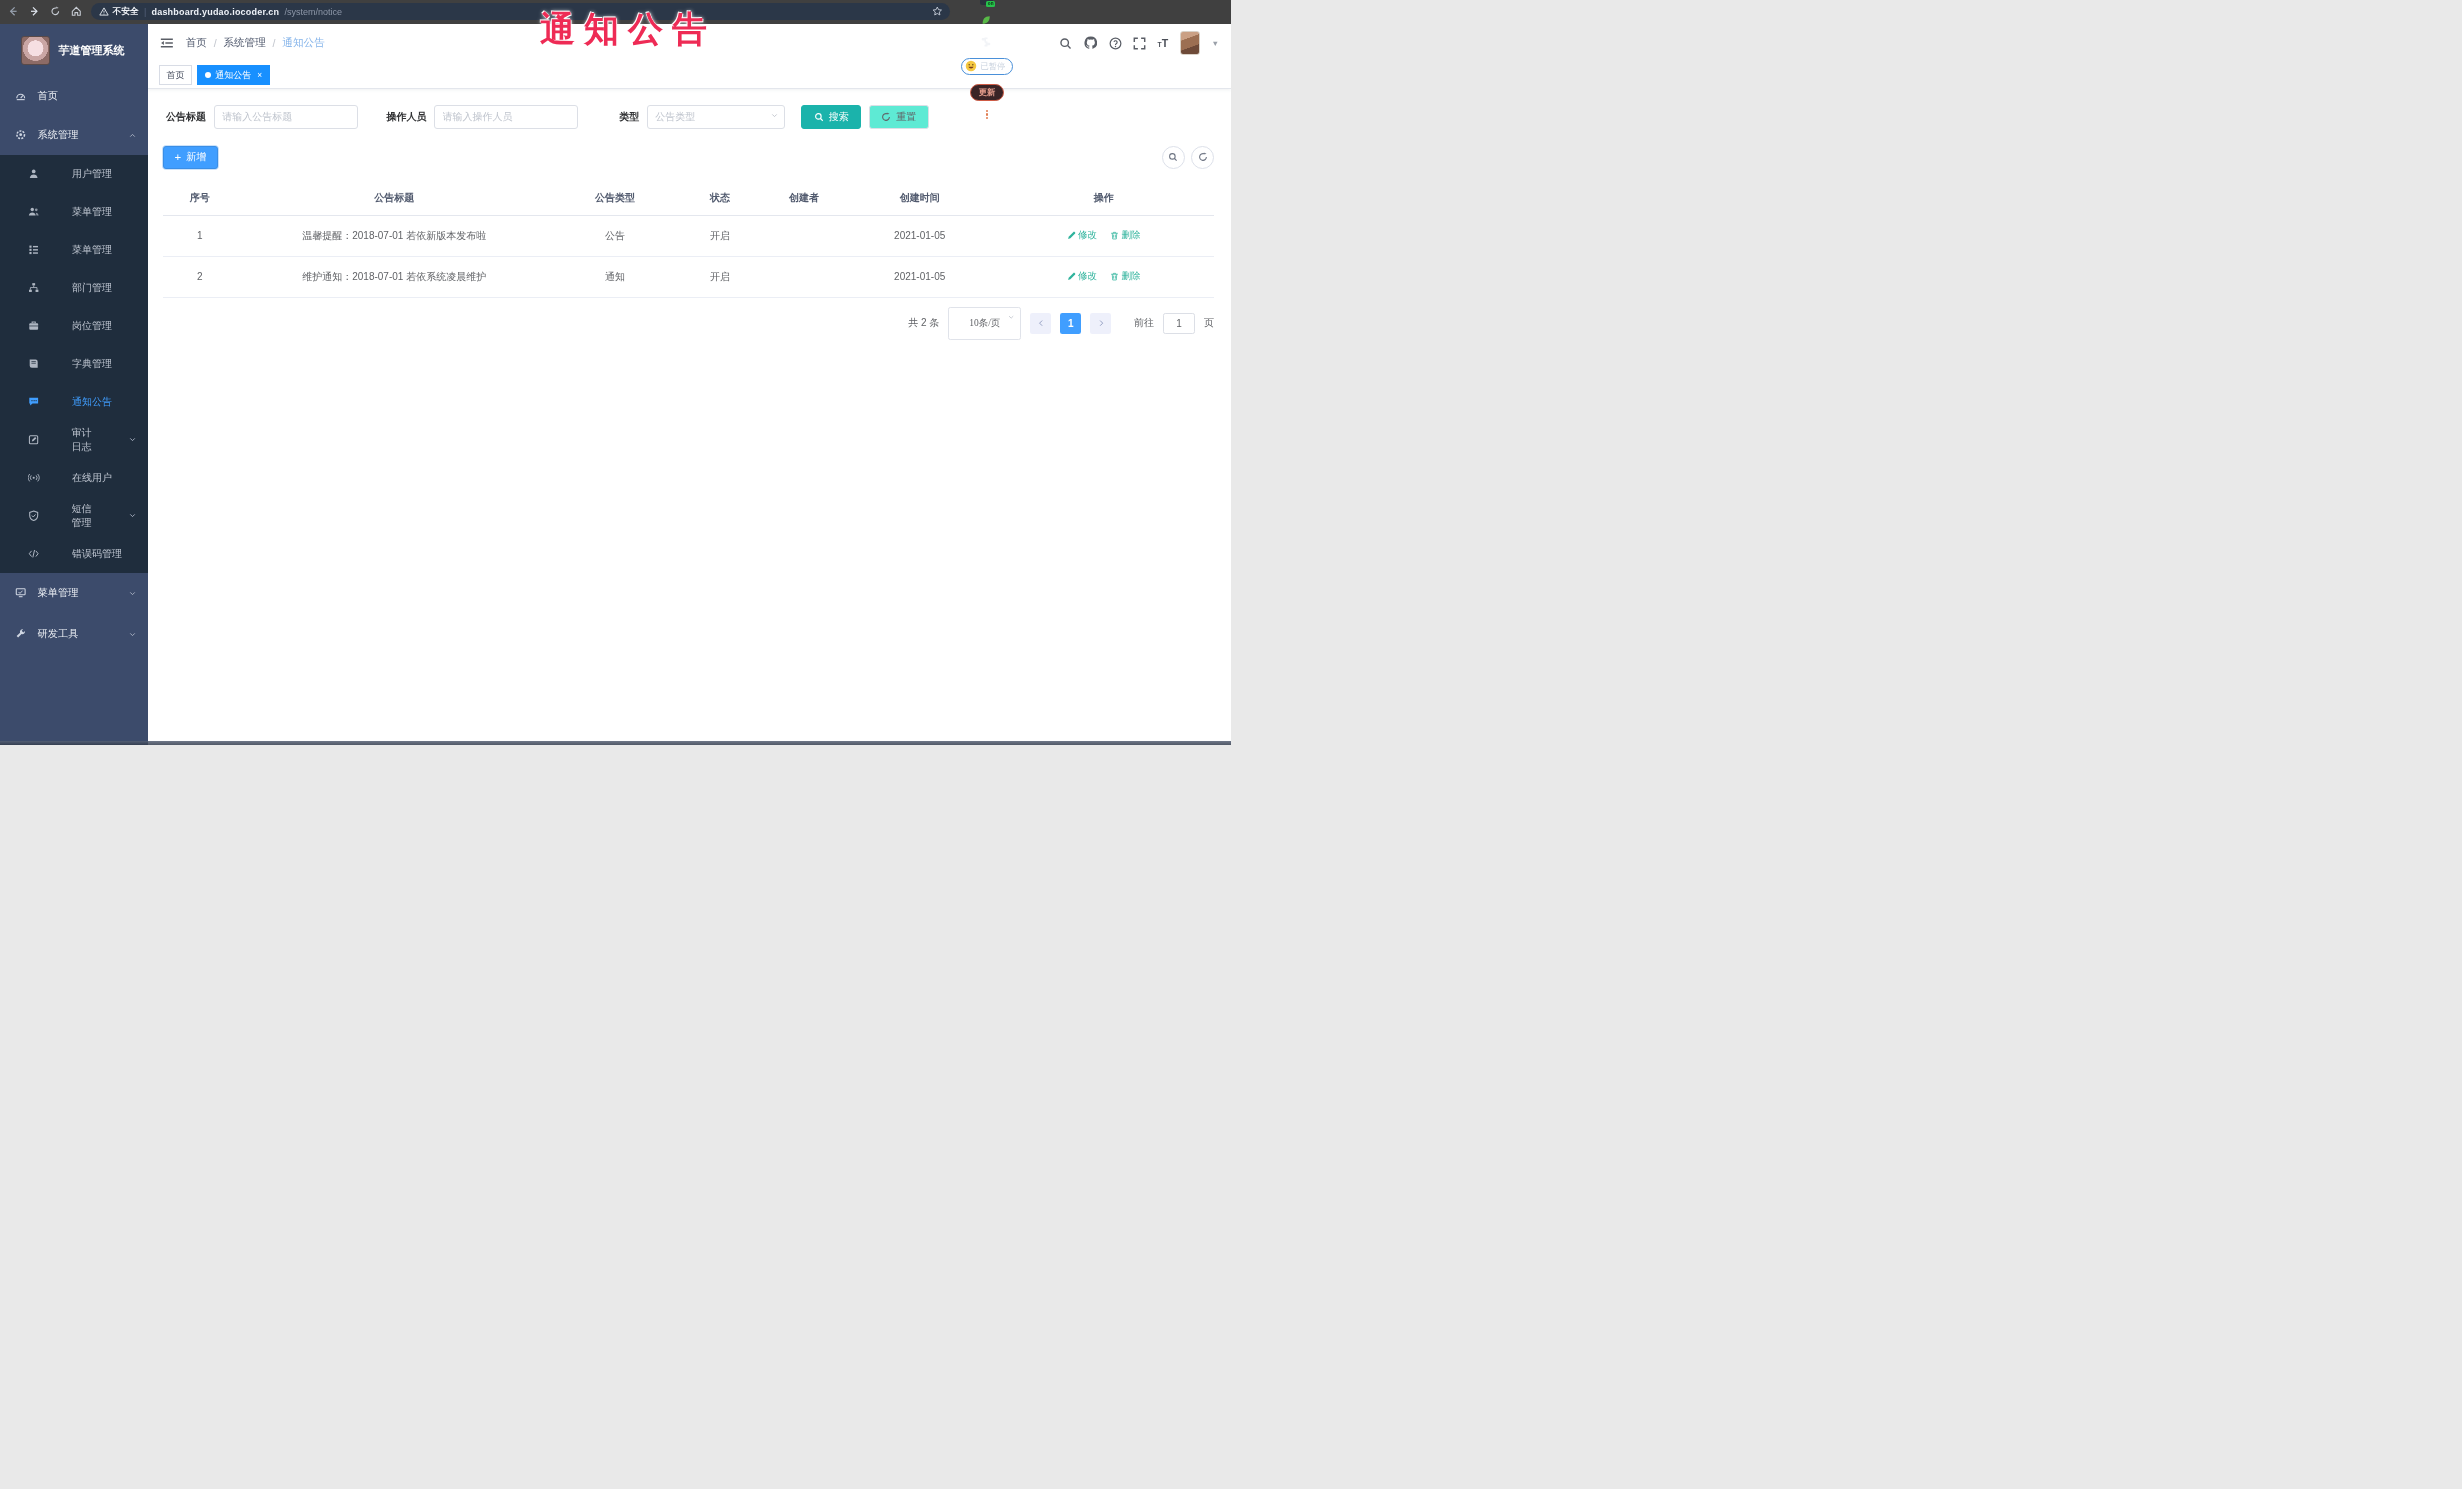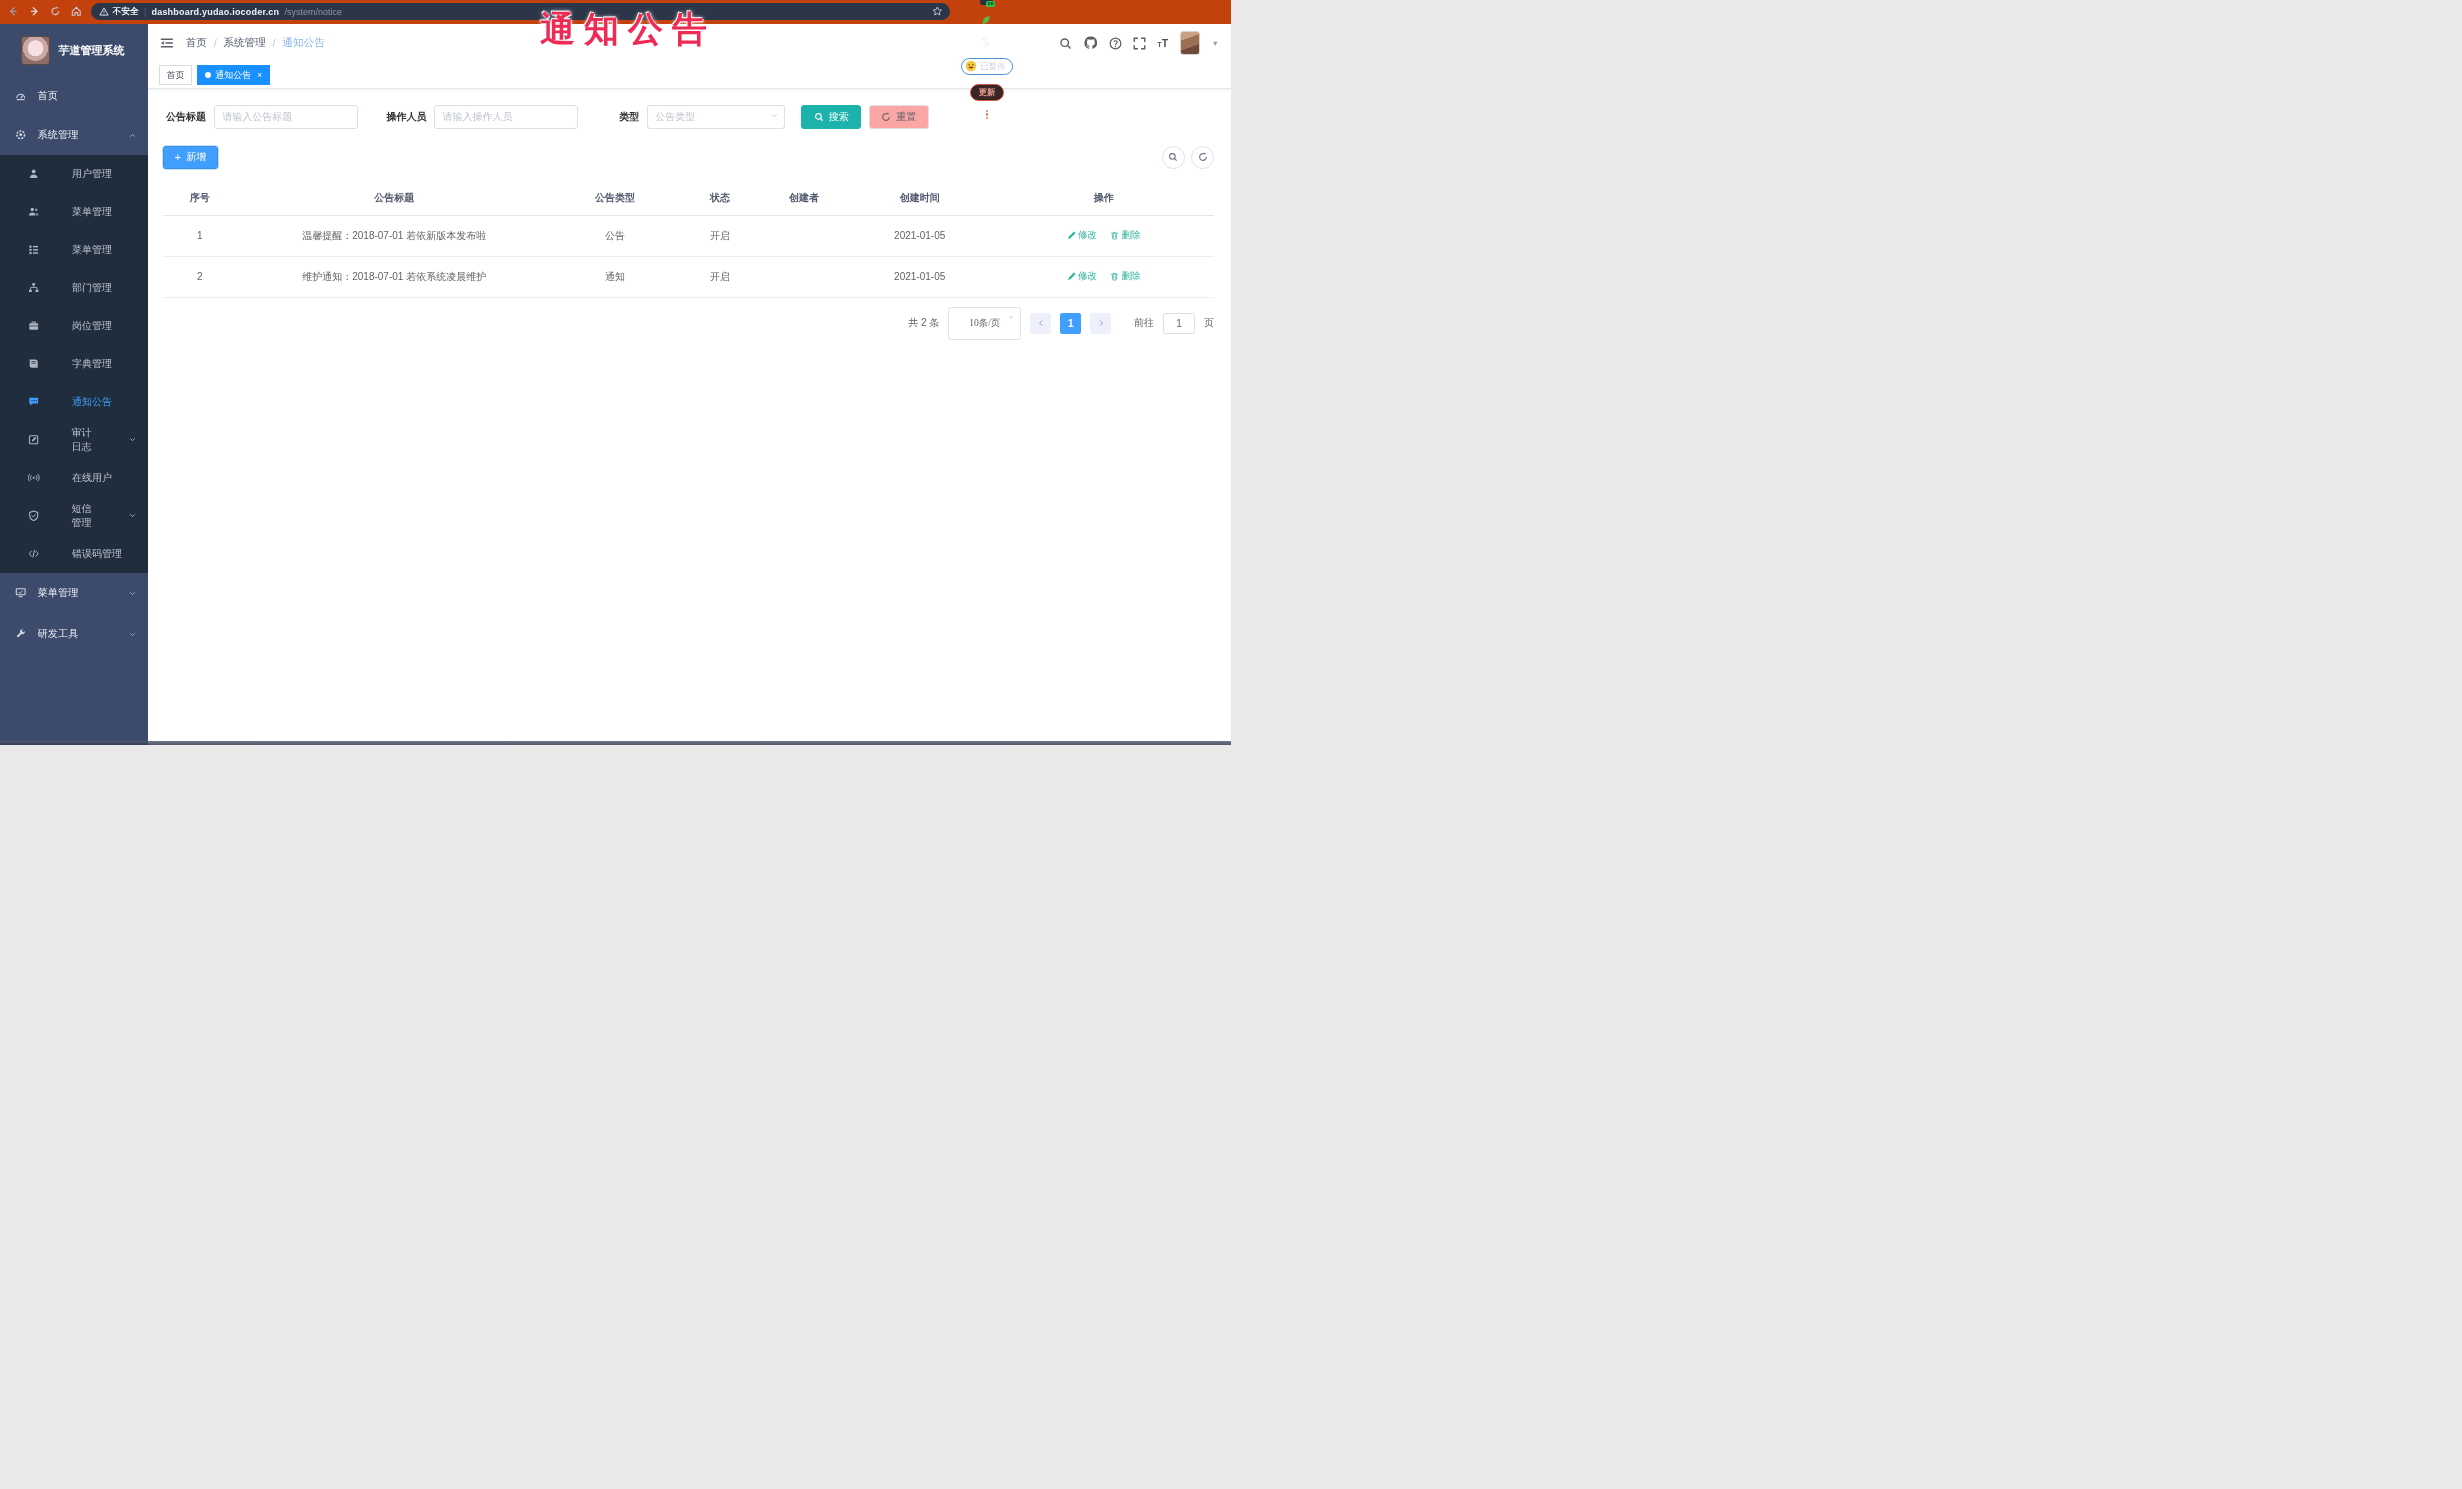--- a/index.html
+++ b/index.html
@@ -1,21 +1,21 @@
 <!DOCTYPE html>
 <html style="font-size:12px"><head>
 <meta charset="utf-8">
 <style>
   * { margin:0; padding:0; box-sizing:border-box; }
   html,body { background:#e9e9e9; }
   body { font-family:"Liberation Sans","DejaVu Sans",sans-serif; }
   #app { position:relative; width:1231px; height:745px; background:#fff; overflow:hidden; }
 
   
-  .browser-bar { position:absolute; top:0; left:0; right:0; height:23.5px; background:#c2410c;
+  .browser-bar { position:absolute; top:0; left:0; right:0; height:23.5px; background:#404040;
     display:flex; align-items:center; padding:0 6px; gap:7.6px; z-index:30; }
   .nav-ico { width:13.7px; height:13.7px; display:flex; align-items:center; justify-content:center; color:#98a2b0; flex:0 0 auto; }
   .addr-pill { height:17.4px; flex:0 0 auto; width:859px; background:#2b3748; border-radius:9px;
     display:flex; align-items:center; padding:0 7.6px; gap:5.3px; color:#dfe5ee; }
   .addr-sec { color:#f0f3f7; font-size:8.7px; font-weight:bold; display:flex; align-items:center; gap:3.8px; }
   .addr-sep { color:#55617a; font-size:9px; }
   .addr-host { color:#eef2f8; font-size:9px; font-weight:bold; letter-spacing:0.2px; }
   .addr-path { color:#8d97a8; font-size:9px; }
   .addr-star { margin-left:auto; color:#cfd6e2; }
   .ext-row { display:flex; align-items:center; gap:9px; margin-left:3px;flex-direction:column; }
@@ -78,21 +78,21 @@
   .f-input { height:24px; border:0.8px solid #dcdfe6; border-radius:3px; padding:0 7.6px; font-size:10px;
     color:#606266; width:144px; font-family:inherit; }
   .f-input::placeholder { color:#bfc4cd; }
   .f-select { position:relative; width:138px; }
   .f-select .f-input { width:100%; padding-right:20px; }
   .f-select .sel-arrow { position:absolute; right:6px; top:6.8px; color:#c0c4cc; }
   .gap { width:10.6px; }
   .btn { height:24px; border-radius:3px; font-size:10px; display:inline-flex; align-items:center; gap:5px;
     padding:0 11.4px; cursor:pointer; border:0.8px solid transparent; font-family:inherit; }
   .btn-search { background:#1bb3ab; border-color:#1bb3ab; color:#fff; }
-  .btn-reset { background:#fca5a5; border-color:#dcdfe6; color:#606266; }
+  .btn-reset { background:#5eead4; border-color:#dcdfe6; color:#606266; }
   .btn-add { background:#409eff; border-color:#3a8ee6; color:#fff; height:23px; padding:0 10.6px; box-shadow:0 0 0 0.8px #bcd9f7; }
 
   .toolbar-row { margin-top:17.4px; display:flex; align-items:center; }
   .tool-circles { margin-left:auto; display:flex; gap:6.8px; margin-right:6px; }
   .circle-btn { width:23px; height:23px; border-radius:50%; border:0.8px solid #dde1ea; background:#fff;
     color:#6b7280; display:flex; align-items:center; justify-content:center; cursor:pointer; }
 
   
   table.grid { margin-top:12px; width:1051px; border-collapse:collapse; table-layout:fixed; }
   .grid th { font-size:10px; font-weight:bold; color:#515a6e; padding:10px 3px; text-align:center; }

